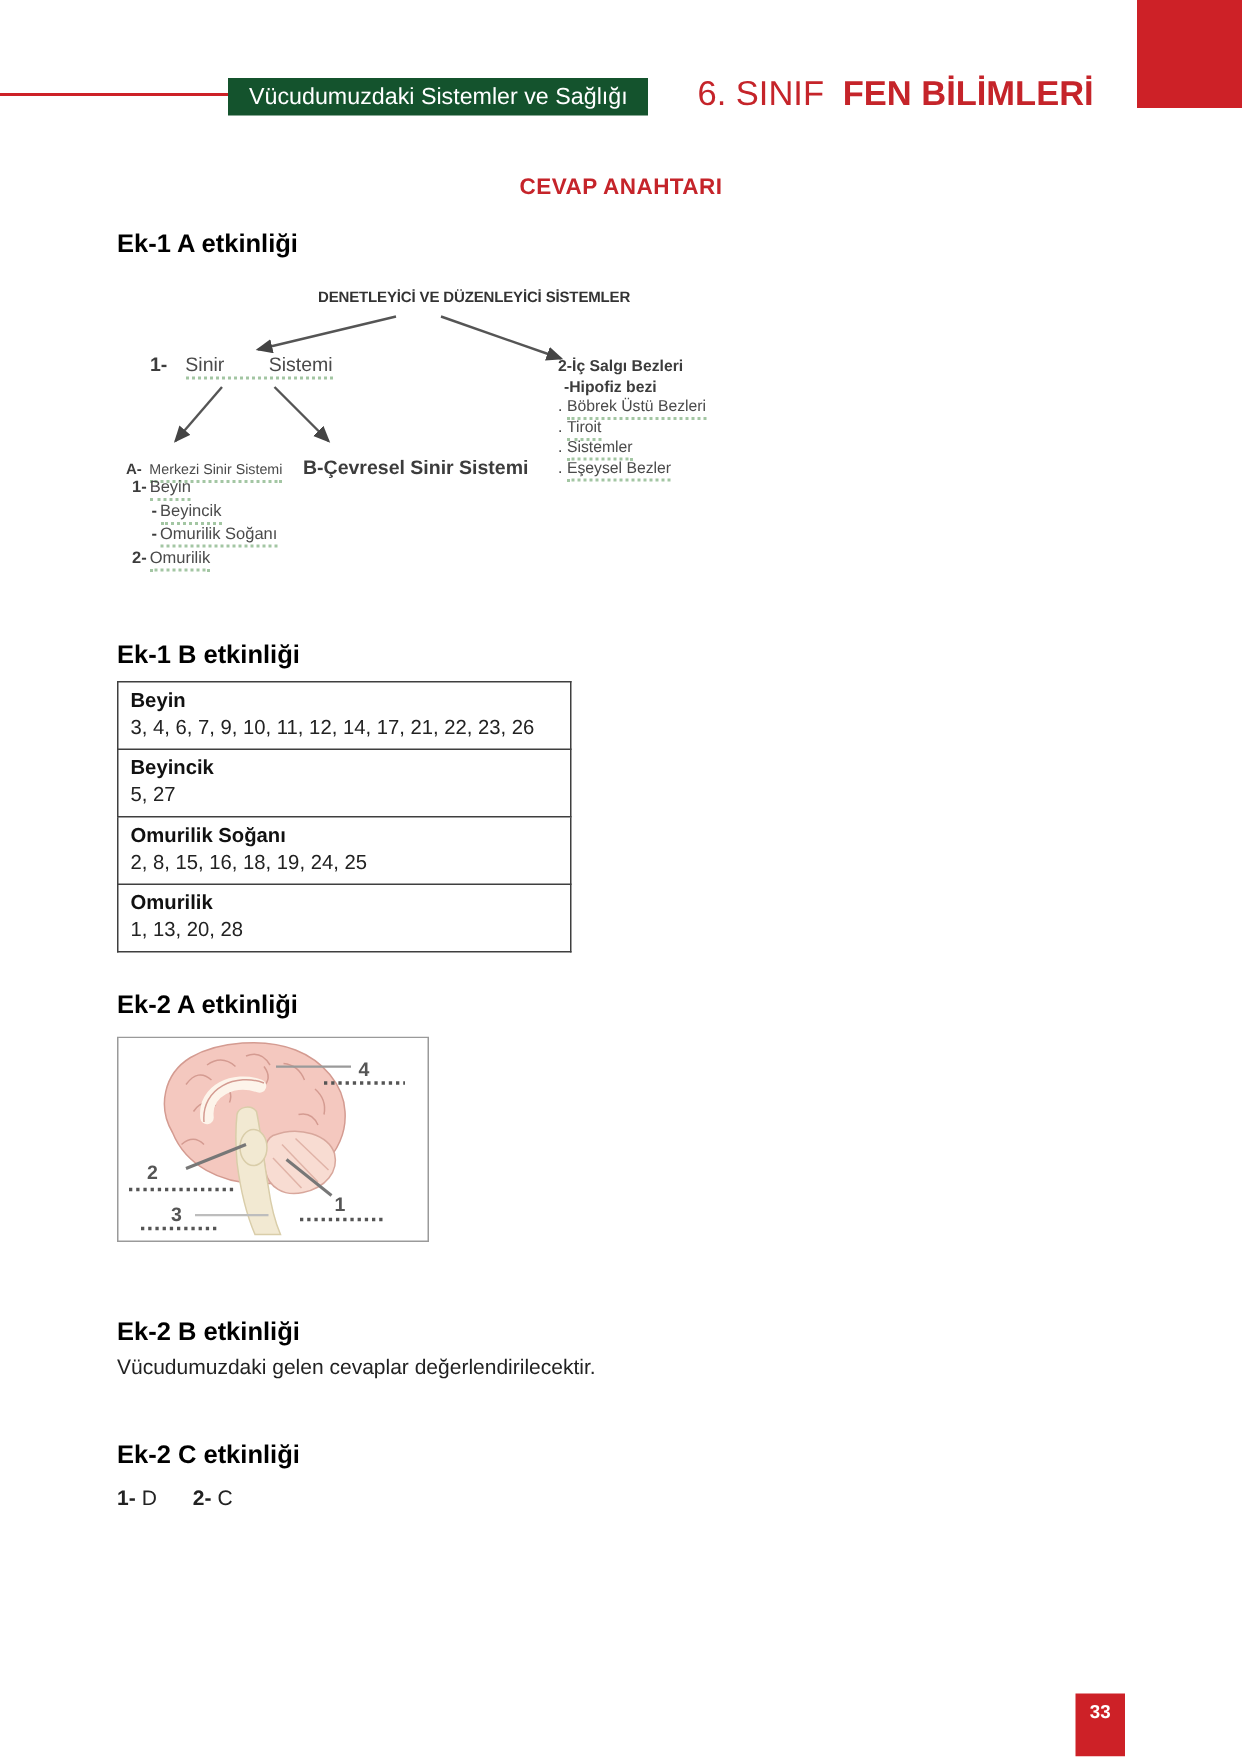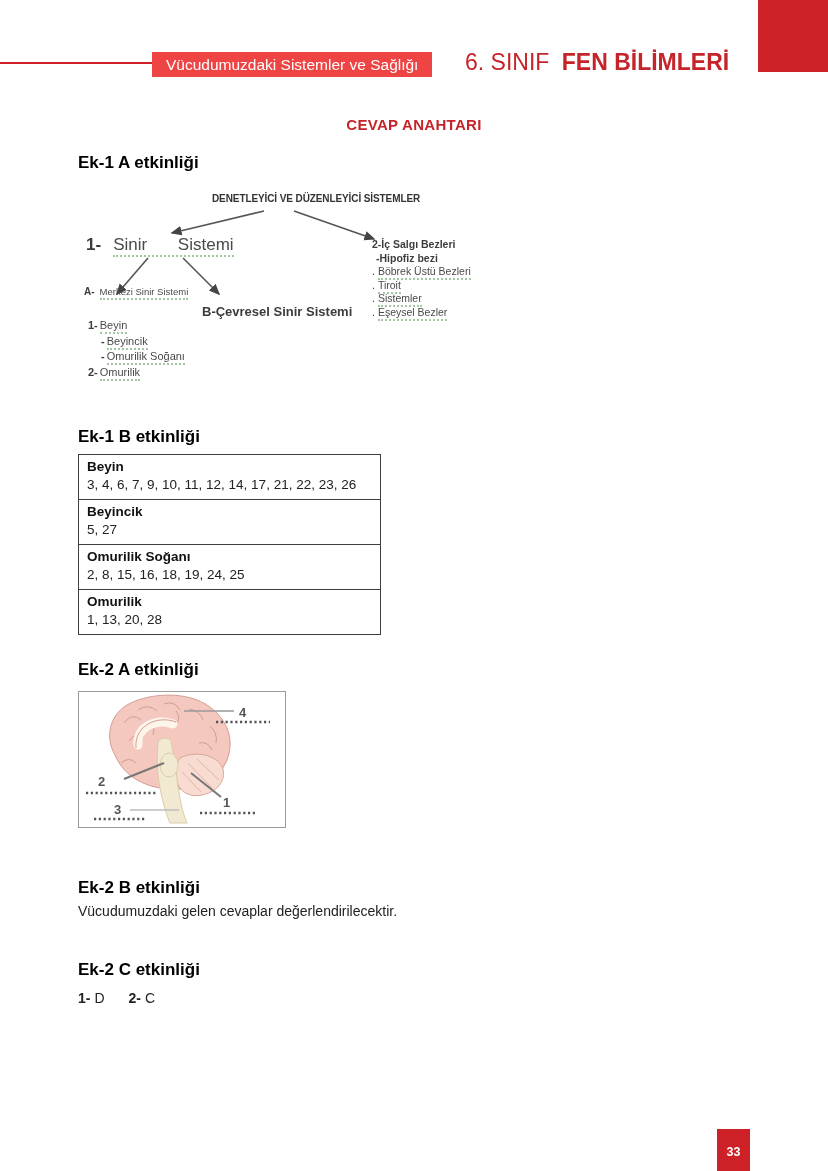--- a/index.html
+++ b/index.html
@@ -9,21 +9,21 @@
     background:#ffffff;
     font-family:"Liberation Sans", sans-serif;
     color:#1a1a1a;
     overflow:hidden;
   }
 
   
   .hdr-line { position:absolute; left:0; top:62px; width:153px; height:2px; background:#cd2127; }
   .hdr-banner {
     position:absolute; left:152px; top:52px; height:25px;
-    background:#ef4444; color:#fff;
+    background:#14532d; color:#fff;
     font-size:15.5px; line-height:25px; padding:0 14px;
     white-space:nowrap;
   }
   .hdr-title {
     position:absolute; left:465px; top:47px;
     font-size:23px; line-height:30px; color:#c5242a; white-space:nowrap;
   }
   .hdr-title .grade { font-weight:normal; }
   .hdr-title .subject { font-weight:bold; margin-left:6px; }
   .hdr-corner { position:absolute; left:758px; top:0; width:70px; height:72px; background:#cd2127; }
@@ -45,23 +45,23 @@
   .diagram { position:absolute; left:78px; top:190px; width:470px; height:215px; font-size:11px; }
   .diagram .d-abs { position:absolute; white-space:nowrap; }
   .d-title { left:134px; top:3px; font-weight:bold; font-size:10px; color:#333; letter-spacing:-0.1px; }
   .d-arrows { position:absolute; left:0; top:0; width:470px; height:215px; }
   .pr { color:#3c3c3c; font-weight:bold; }
   .ans {
     color:#4a4a4a;
     border-bottom:2px dotted #a3c6a3;
     padding-bottom:1px;
   }
-  .d-n1 { left:8px; top:45px; font-size:17px; }
+  .d-n1 { left:22px; top:45px; font-size:13px; }
   .d-n1 .ans { margin-left:12px; word-spacing:26px; }
-  .d-nA { left:6px; top:96px; font-size:10px; }
+  .d-nA { left:6px; top:118px; font-size:10px; }
   .d-nA .ans { margin-left:5px; font-size:9.5px; }
   .d-nB { left:124px; top:114px; font-size:13px; color:#3c3c3c; font-weight:bold; }
   .d-col-a { left:10px; top:128px; }
   .d-col-a .d-item { line-height:15.5px; font-size:11px; }
   .d-col-a .ind { margin-left:13px; }
   .d-col-a .pr { margin-right:2px; }
   .d-col-b { left:294px; top:48px; }
   .d-col-b div { line-height:13.5px; font-size:10.5px; }
   .d-b-title, .d-b-sub { color:#3c3c3c; font-weight:bold; }
   .d-b-sub { margin-left:4px; }
@@ -86,21 +86,21 @@
   
   .ek2b-text { position:absolute; left:78px; top:903px; font-size:14px; color:#222; }
   .ek2c-answers { position:absolute; left:78px; top:990px; font-size:14px; color:#222; }
   .ek2c-answers .num { font-weight:bold; margin-right:4px; }
   .ek2c-answers .val { margin-right:24px; }
 
   
   .page-num {
     position:absolute; left:717px; top:1129px; width:33px; height:42px;
     background:#cd2127; color:#fff; font-weight:bold; font-size:12.5px;
-    text-align:center; padding-top:16px;
+    text-align:center; padding-top:5px;
   }
 </style>
 </head>
 <body>
 
 <div class="hdr-line"></div>
 <div class="hdr-banner">Vücudumuzdaki Sistemler ve Sağlığı</div>
 <div class="hdr-title">
   <span class="grade">6. SINIF</span>
   <span class="subject">FEN BİLİMLERİ</span>

